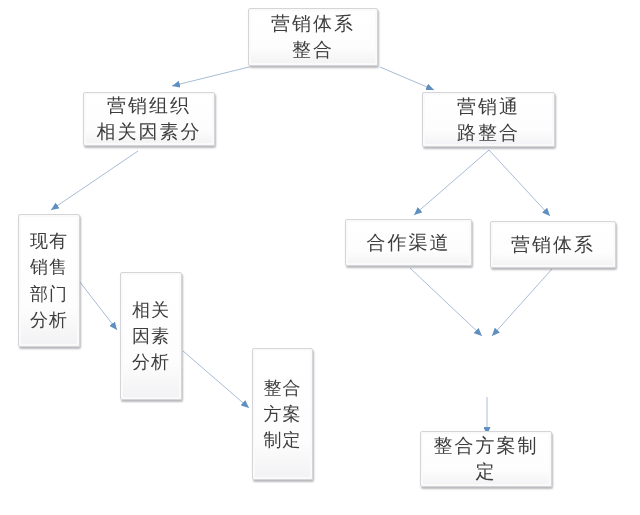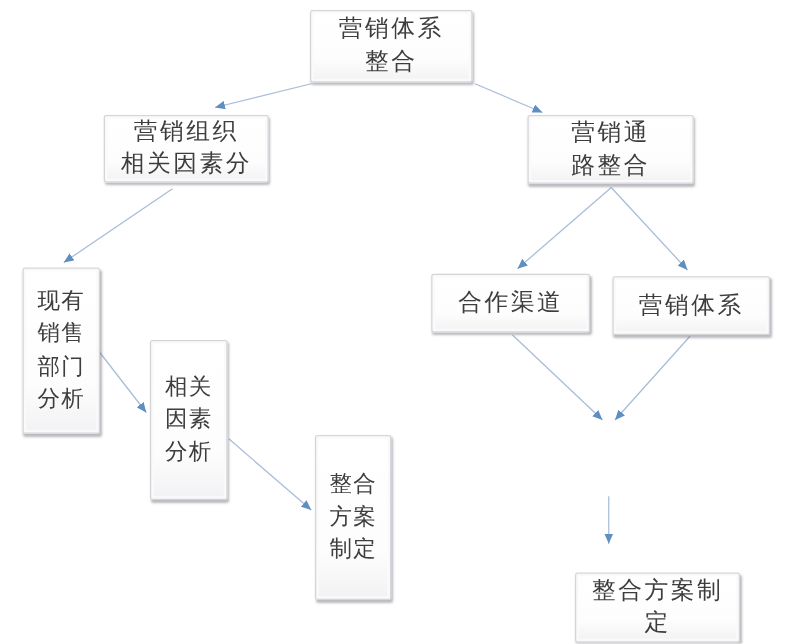--- a/index.html
+++ b/index.html
@@ -105,18 +105,18 @@
 
   <div class="node h" style="left: 345px; top: 219px; width: 127px; height: 47px; color: rgb(61, 61, 61); border-color: rgb(213, 213, 217);">
     <span>合作渠道</span>
   </div>
 
   <div class="node h" style="left: 490px; top: 221px; width: 126px; height: 47px; color: rgb(61, 61, 61); border-color: rgb(213, 213, 217);">
     <span>营销体系</span>
   </div>
 
 
-  <div class="node h" style="left: 420px; top: 458px; width: 132px; height: 56px; color: rgb(61, 61, 61); border-color: rgb(213, 213, 217); margin-left: 40px;">
+  <div class="node h" style="left: 420px; top: 431px; width: 132px; height: 56px; color: rgb(61, 61, 61); border-color: rgb(213, 213, 217);">
     <span>整合方案制
 定</span>
   </div>
 
 </div>
 
 </body></html>

